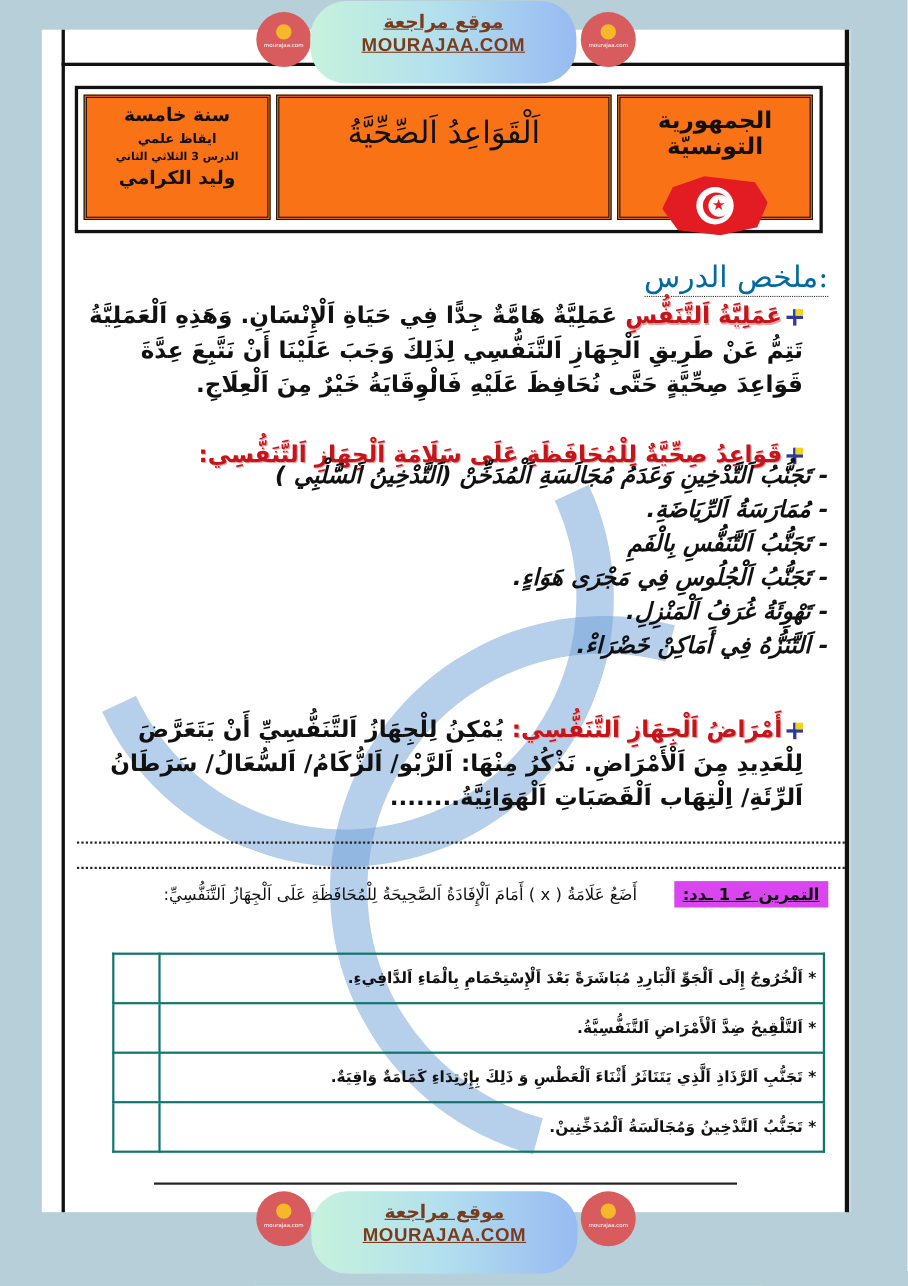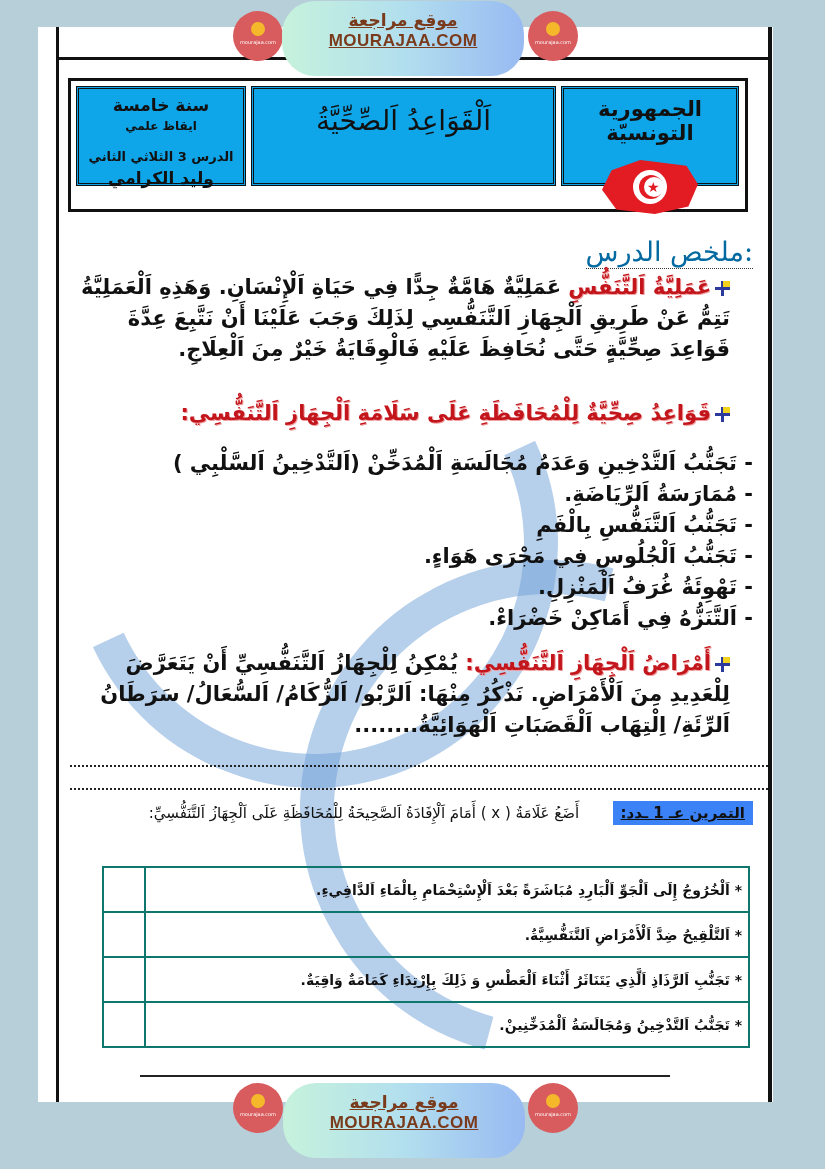--- a/index.html
+++ b/index.html
@@ -34,30 +34,30 @@
   .badge-circle .dot {
     display:block; width:14px; height:14px; border-radius:50%; background:#f5b82a; margin:11px auto 3px;
   }
 
   
   .hdr-outer {
     position:absolute; left:68px; top:78px; width:680px; height:134px;
     border:3px solid #111; box-sizing:border-box;
   }
   .hdr-cell {
-    position:absolute; top:5px; height:100px; background:#0ea5e9;
+    position:absolute; top:5px; height:114px; background:#f97316;
     border:3px double #111; box-sizing:border-box; text-align:center; color:#111;
   }
   .hdr-left { left:5px; width:170px; }
   .hdr-mid { left:180px; width:305px; }
   .hdr-right { left:490px; width:178px; }
   .hdr-left div { font-weight:bold; }
   .t1 { font-size:17px; margin-top:6px; }
   .t2 { font-size:12px; margin-top:4px; }
-  .t3 { font-size:13px; margin-top:16px; }
+  .t3 { font-size:10px; margin-top:4px; }
   .t4 { font-size:17px; margin-top:4px; }
   .hdr-mid .title { font-size:28px; line-height:40px; margin-top:12px; }
   .hdr-right .rep { font-size:21px; font-weight:bold; margin-top:8px; }
   .flag {
     width:96px; height:56px; margin:14px auto 0; position:relative;
     background:#e31b23; clip-path:polygon(10% 20%,40% 2%,88% 12%,100% 45%,90% 85%,55% 98%,15% 90%,0% 55%);
   }
   .flag .disc { position:absolute; left:31px; top:11px; width:34px; height:34px; border-radius:50%; background:#fff; }
   .flag .crescent { position:absolute; left:37px; top:16px; width:24px; height:24px; border-radius:50%; background:#e31b23; }
   .flag .cut { position:absolute; left:42px; top:18px; width:20px; height:20px; border-radius:50%; background:#fff; }
@@ -73,21 +73,21 @@
   .red { color:#c3161c; text-shadow:1px 1px 0 #f0a0a0; }
   .bullet-icon {
     display:inline-block; width:15px; height:15px; vertical-align:middle; position:relative; margin-left:4px;
   }
   .bullet-icon i { position:absolute; }
   .list { position:absolute; right:72px; width:640px; font-size:21px; font-weight:bold; color:#111; }
   .list div { line-height:31px; }
   .sep { position:absolute; left:70px; width:698px; border-top:2px dotted #222; }
 
   .ex-head { position:absolute; right:72px; top:798px; width:660px; font-size:15px; color:#111; line-height:30px; }
-  .ex-tag { background:#3b82f6; font-weight:bold; font-size:15px; padding:3px 8px; text-decoration:underline; }
+  .ex-tag { background:#d946ef; font-weight:bold; font-size:15px; padding:3px 8px; text-decoration:underline; }
 
   table.ex {
     position:absolute; left:102px; top:866px; width:648px; border-collapse:collapse; direction:rtl;
   }
   table.ex td { border:2px solid #0f766e; height:43px; font-size:14px; font-weight:bold; color:#111; padding:0 6px; }
   table.ex td.box { width:40px; padding:0; }
   .foot-line { position:absolute; left:140px; top:1075px; width:530px; border-top:2px solid #222; }
 </style>
 </head>
 <body>
@@ -137,21 +137,21 @@
 <div class="summary-label">ملخص الدرس:</div>
 
 <div class="para rtl" style="top:272px;">
   <span class="bullet-icon"><i style="left:0;top:6px;width:15px;height:3px;background:#2b3a9c"></i><i style="left:6px;top:0;width:3px;height:15px;background:#2b3a9c"></i><i style="left:8px;top:0;width:7px;height:6px;background:#f2d21b"></i></span><span class="red">عَمَلِيَّةُ اَلتَّنَفُّسِ</span><span> عَمَلِيَّةٌ هَامَّةٌ جِدًّا فِي حَيَاةِ اَلْإِنْسَانِ. وَهَذِهِ اَلْعَمَلِيَّةُ تَتِمُّ عَنْ طَرِيقِ اَلْجِهَازِ اَلتَّنَفُّسِي لِذَلِكَ وَجَبَ عَلَيْنَا أَنْ نَتَّبِعَ عِدَّةَ قَوَاعِدَ صِحِّيَّةٍ حَتَّى نُحَافِظَ عَلَيْهِ فَالْوِقَايَةُ خَيْرٌ مِنَ اَلْعِلَاجِ.</span>
 </div>
 
 <div class="para rtl" style="top:398px;">
   <span class="bullet-icon"><i style="left:0;top:6px;width:15px;height:3px;background:#2b3a9c"></i><i style="left:6px;top:0;width:3px;height:15px;background:#2b3a9c"></i><i style="left:8px;top:0;width:7px;height:6px;background:#f2d21b"></i></span><span class="red">قَوَاعِدُ صِحِّيَّةٌ لِلْمُحَافَظَةِ عَلَى سَلَامَةِ اَلْجِهَازِ اَلتَّنَفُّسِي:</span>
 </div>
 
-<div class="list rtl" style="top:448px;">
+<div class="list rtl" style="top:417px;font-style:italic;">
   <div>- تَجَنُّبُ اَلتَّدْخِينِ وَعَدَمُ مُجَالَسَةِ اَلْمُدَخِّنْ (اَلتَّدْخِينُ اَلسَّلْبِي )</div>
   <div>- مُمَارَسَةُ اَلرِّيَاضَةِ.</div>
   <div>- تَجَنُّبُ اَلتَّنَفُّسِ بِالْفَمِ</div>
   <div>- تَجَنُّبُ اَلْجُلُوسِ فِي مَجْرَى هَوَاءٍ.</div>
   <div>- تَهْوِئَةُ غُرَفُ اَلْمَنْزِلِ.</div>
   <div>- اَلتَّنَزُّهُ فِي أَمَاكِنْ خَضْرَاءْ.</div>
 </div>
 
 <div class="para rtl" style="top:648px;">
   <span class="bullet-icon"><i style="left:0;top:6px;width:15px;height:3px;background:#2b3a9c"></i><i style="left:6px;top:0;width:3px;height:15px;background:#2b3a9c"></i><i style="left:8px;top:0;width:7px;height:6px;background:#f2d21b"></i></span><span class="red">أَمْرَاضُ اَلْجِهَازِ اَلتَّنَفُّسِي:</span><span> يُمْكِنُ لِلْجِهَازُ اَلتَّنَفُّسِيِّ أَنْ يَتَعَرَّضَ لِلْعَدِيدِ مِنَ اَلْأَمْرَاضِ. نَذْكُرُ مِنْهَا: اَلرَّبْو/ اَلزُّكَامُ/ اَلسُّعَالُ/ سَرَطَانُ اَلرِّئَةِ/ اِلْتِهَاب اَلْقَصَبَاتِ اَلْهَوَائِيَّةُ........</span>

